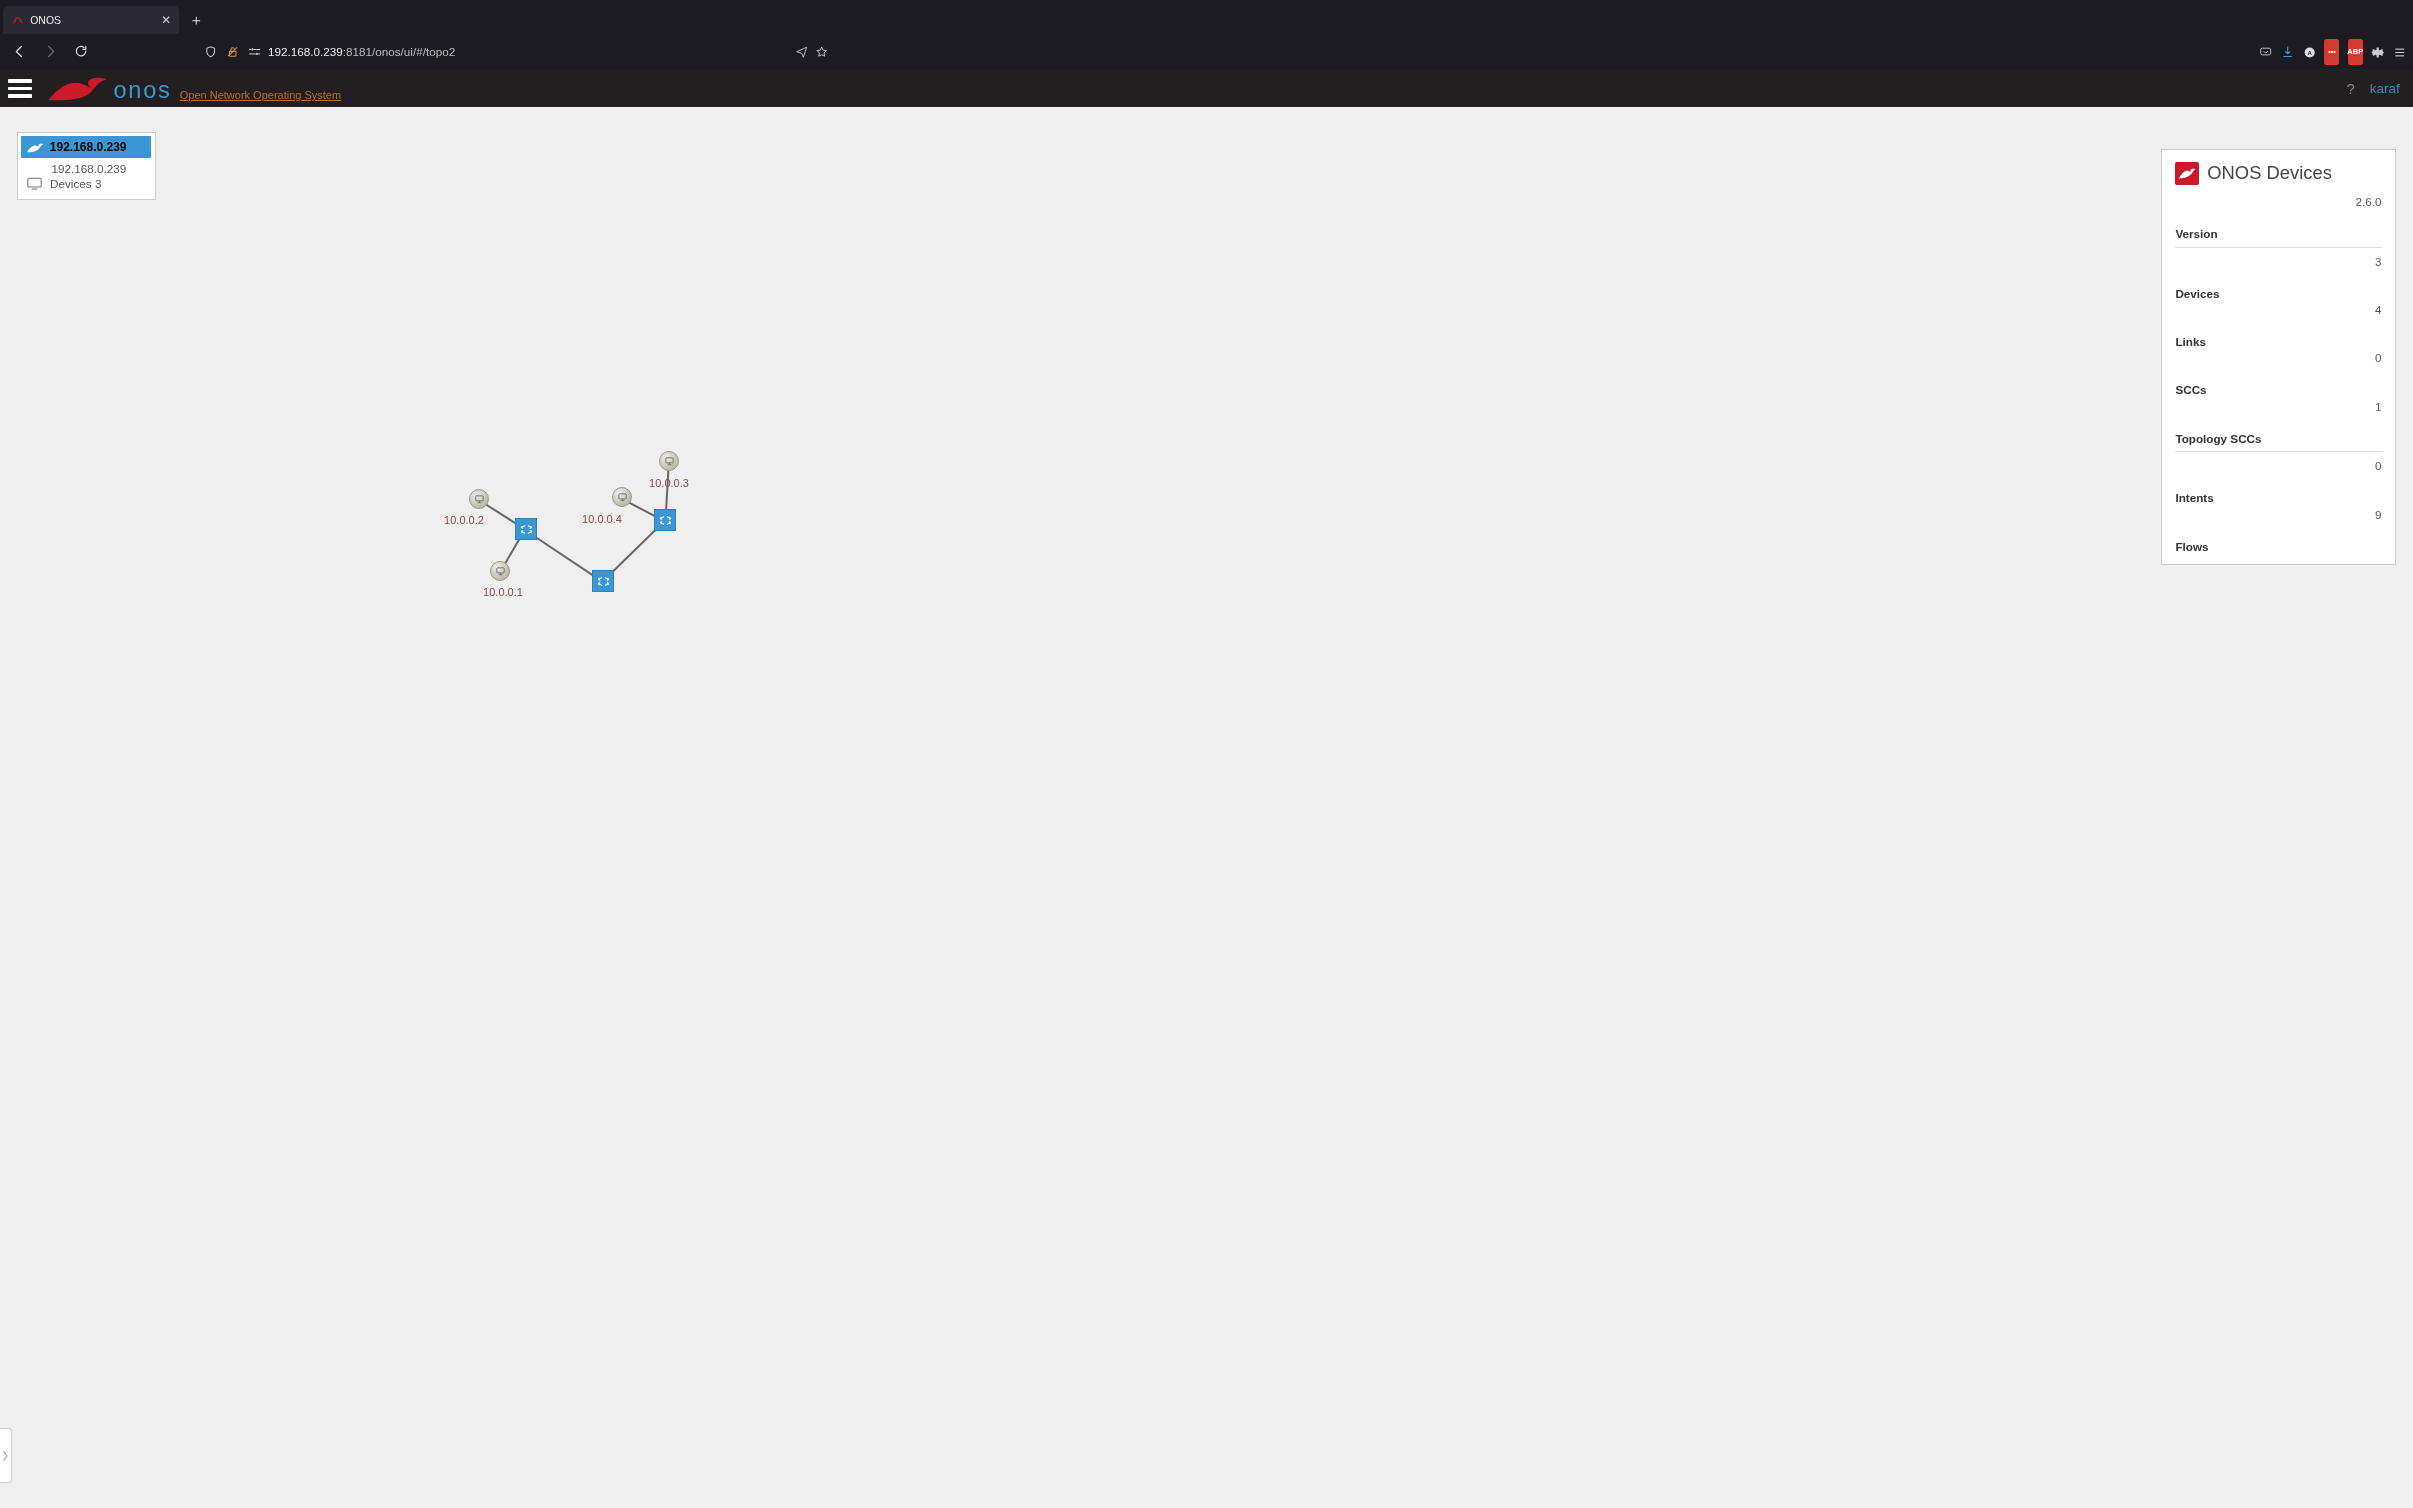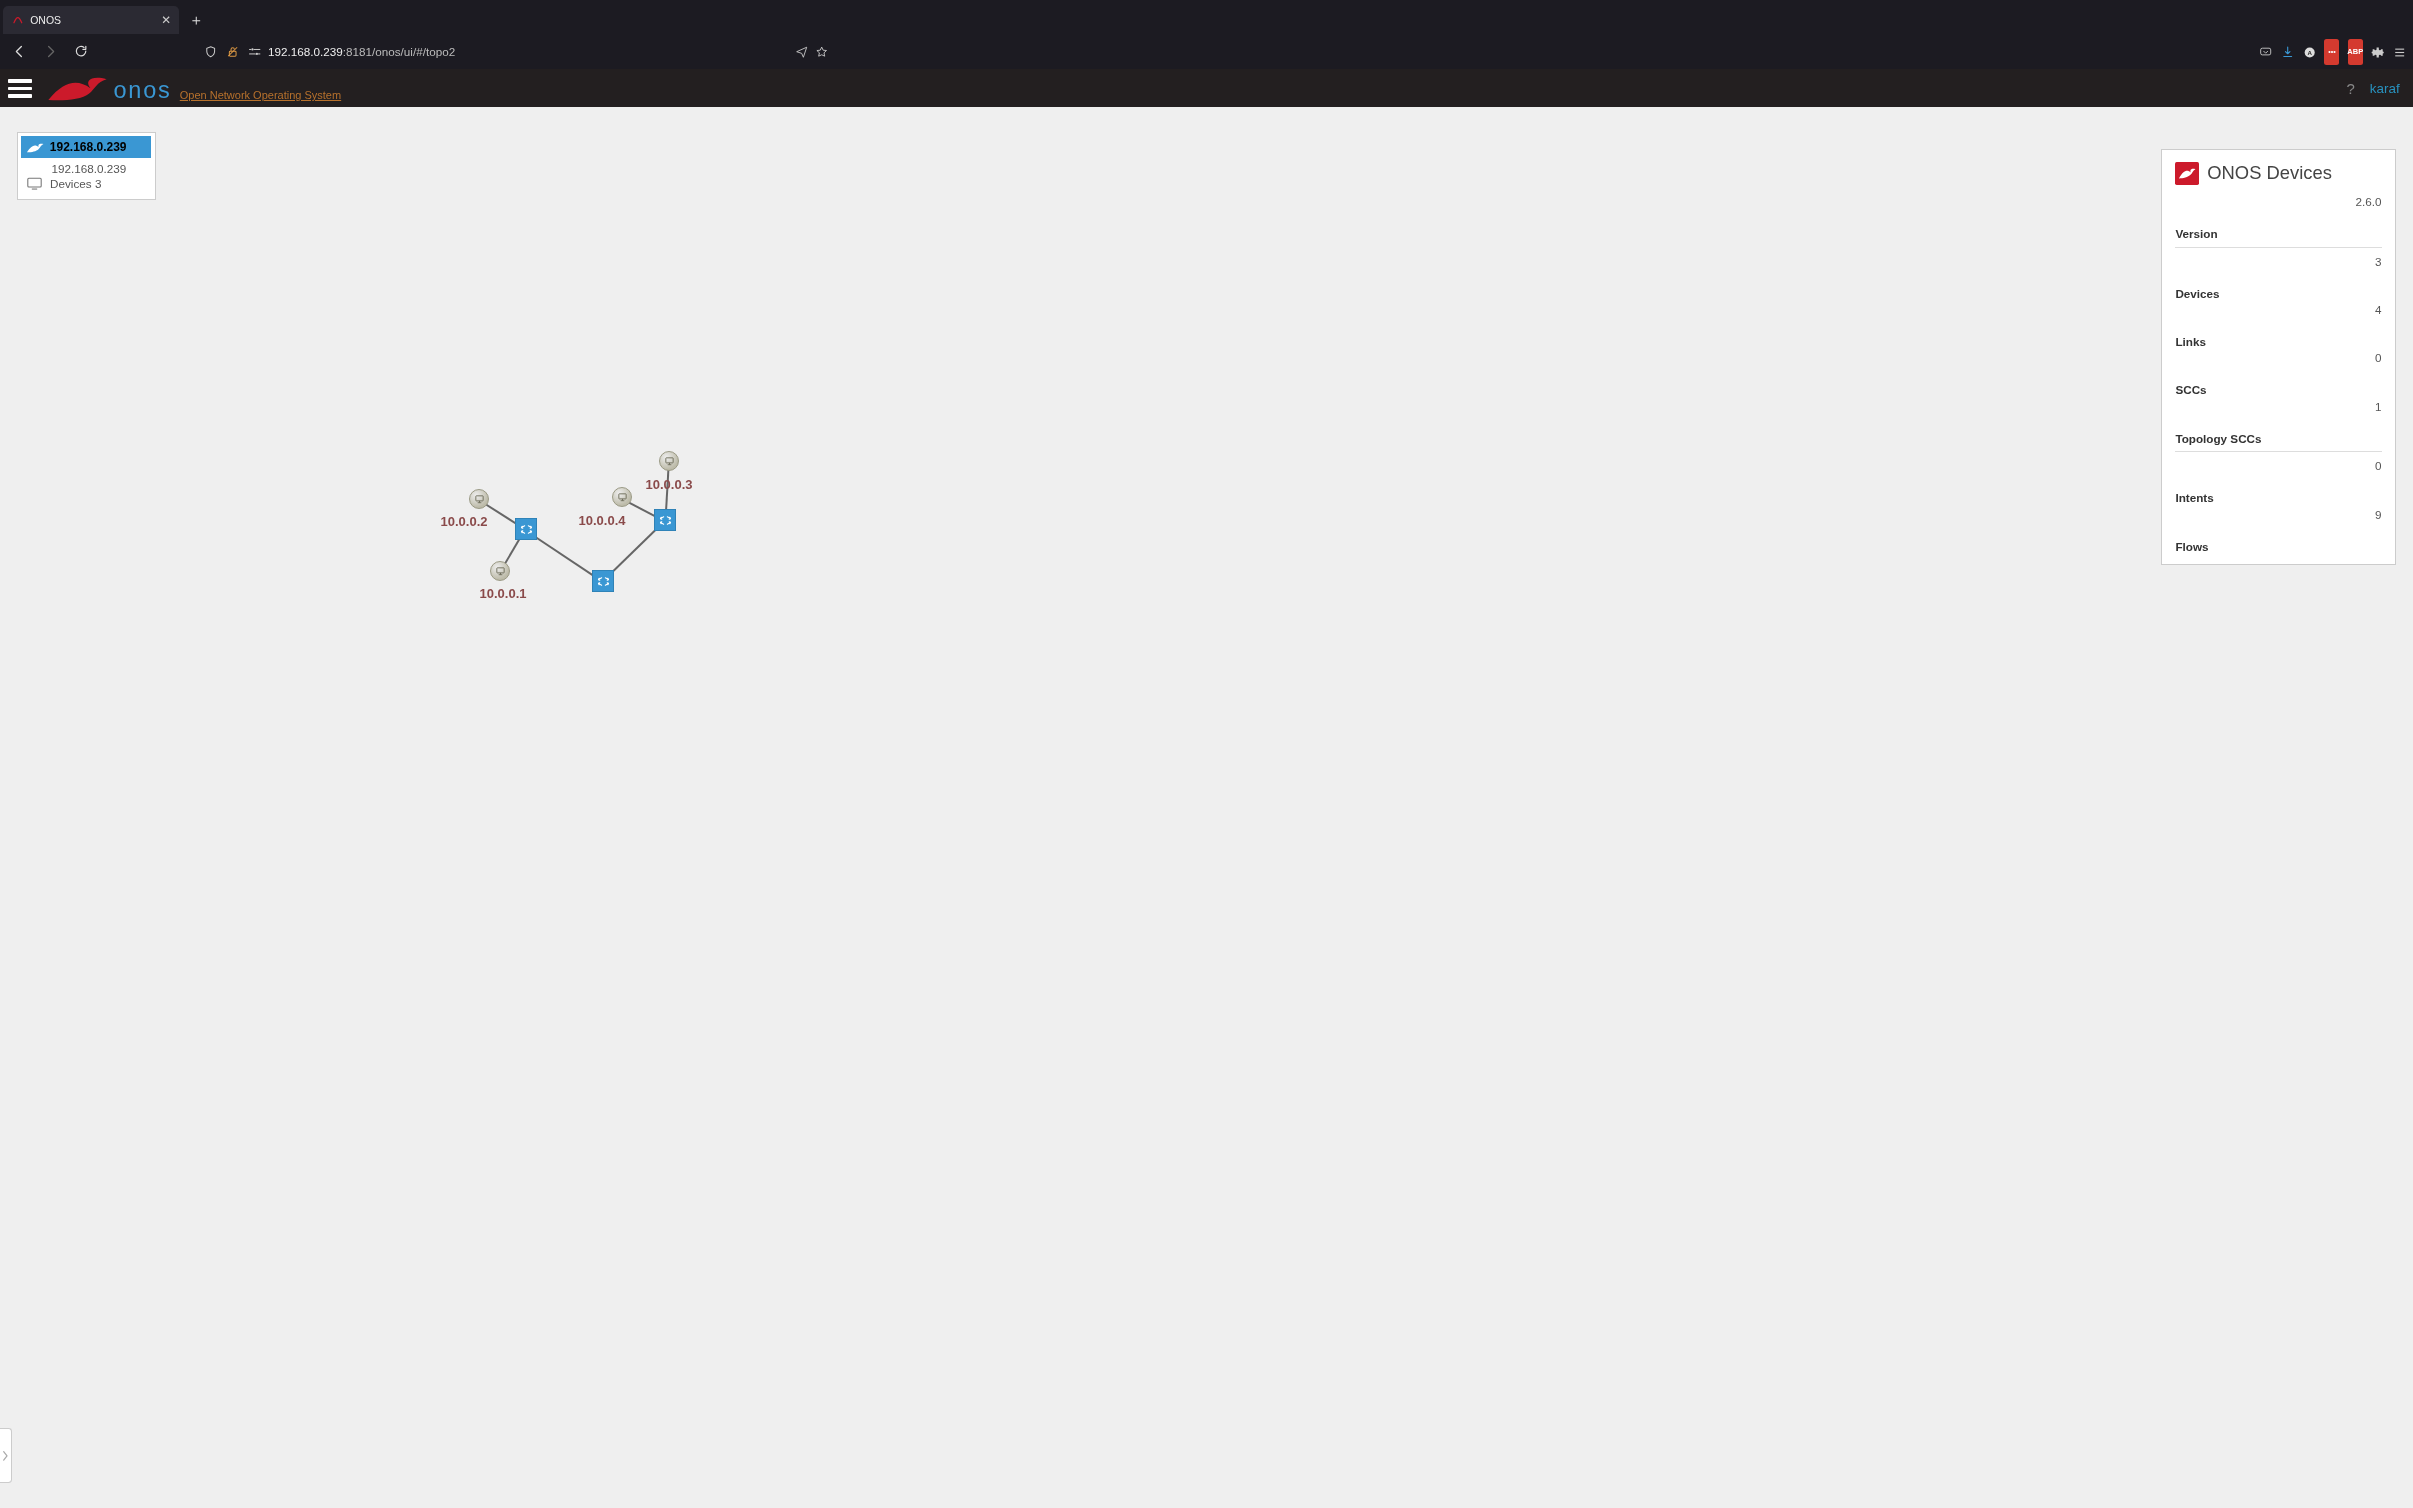--- a/index.html
+++ b/index.html
@@ -162,22 +162,22 @@
     display:flex;align-items:center;justify-content:center;
     box-shadow:0 0 0 0.8px #2d7db0 inset;
   }
   .node-host{
     position:absolute;width:20px;height:20px;border-radius:50%;
     background:radial-gradient(circle at 35% 30%,#eee,#bdbba9 70%);
     border:0.8px solid #9a9984;
     display:flex;align-items:center;justify-content:center;
   }
   .node-label{
-    position:absolute;font-size:13px;color:#8a4a4a;
-    transform:translate(-50%,0);white-space:nowrap;font-weight:bold;
+    position:absolute;font-size:11px;color:#8a4a4a;
+    transform:translate(-50%,0);white-space:nowrap;
   }
   .link{position:absolute;background:#666;transform-origin:left center;height:1.7px;}
 
   
   .drawer-tab{
     position:absolute;left:0;bottom:25px;
     width:11.7px;height:55px;background:#fff;border:0.8px solid #ccc;border-left:none;
     display:flex;align-items:center;justify-content:center;color:#aaa;
     border-radius:0 3.4px 3.4px 0;cursor:pointer;
   }

